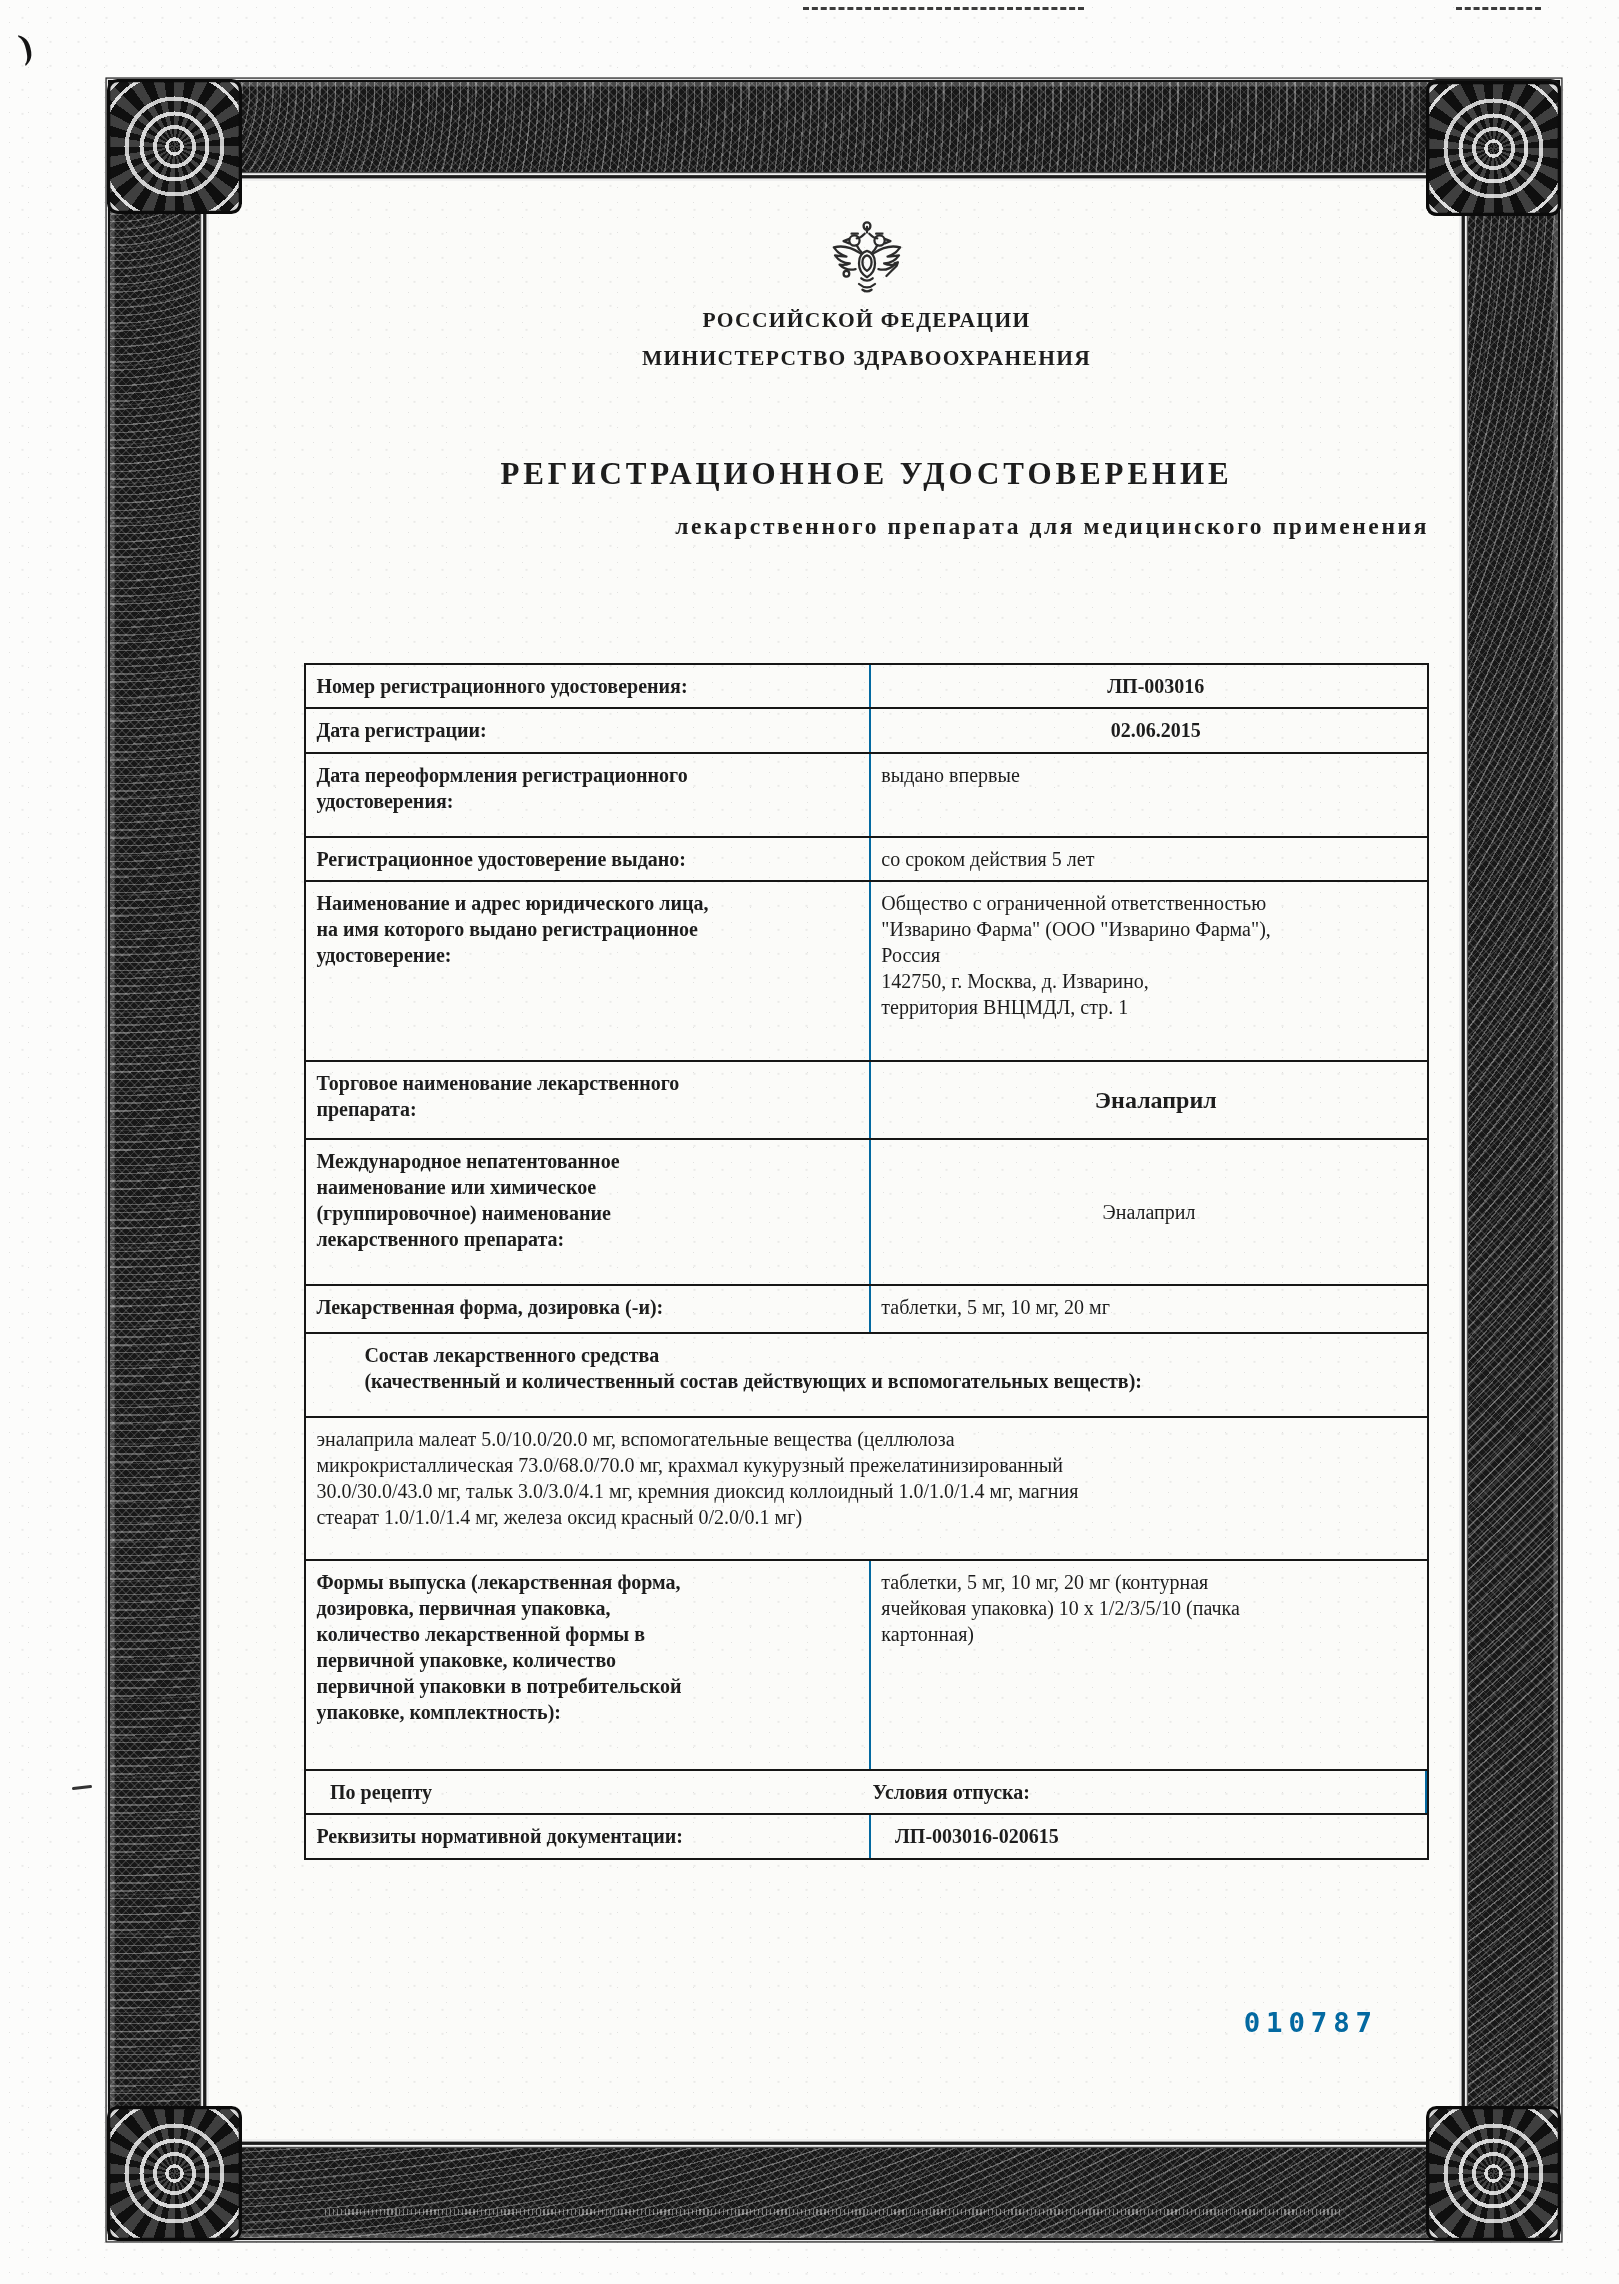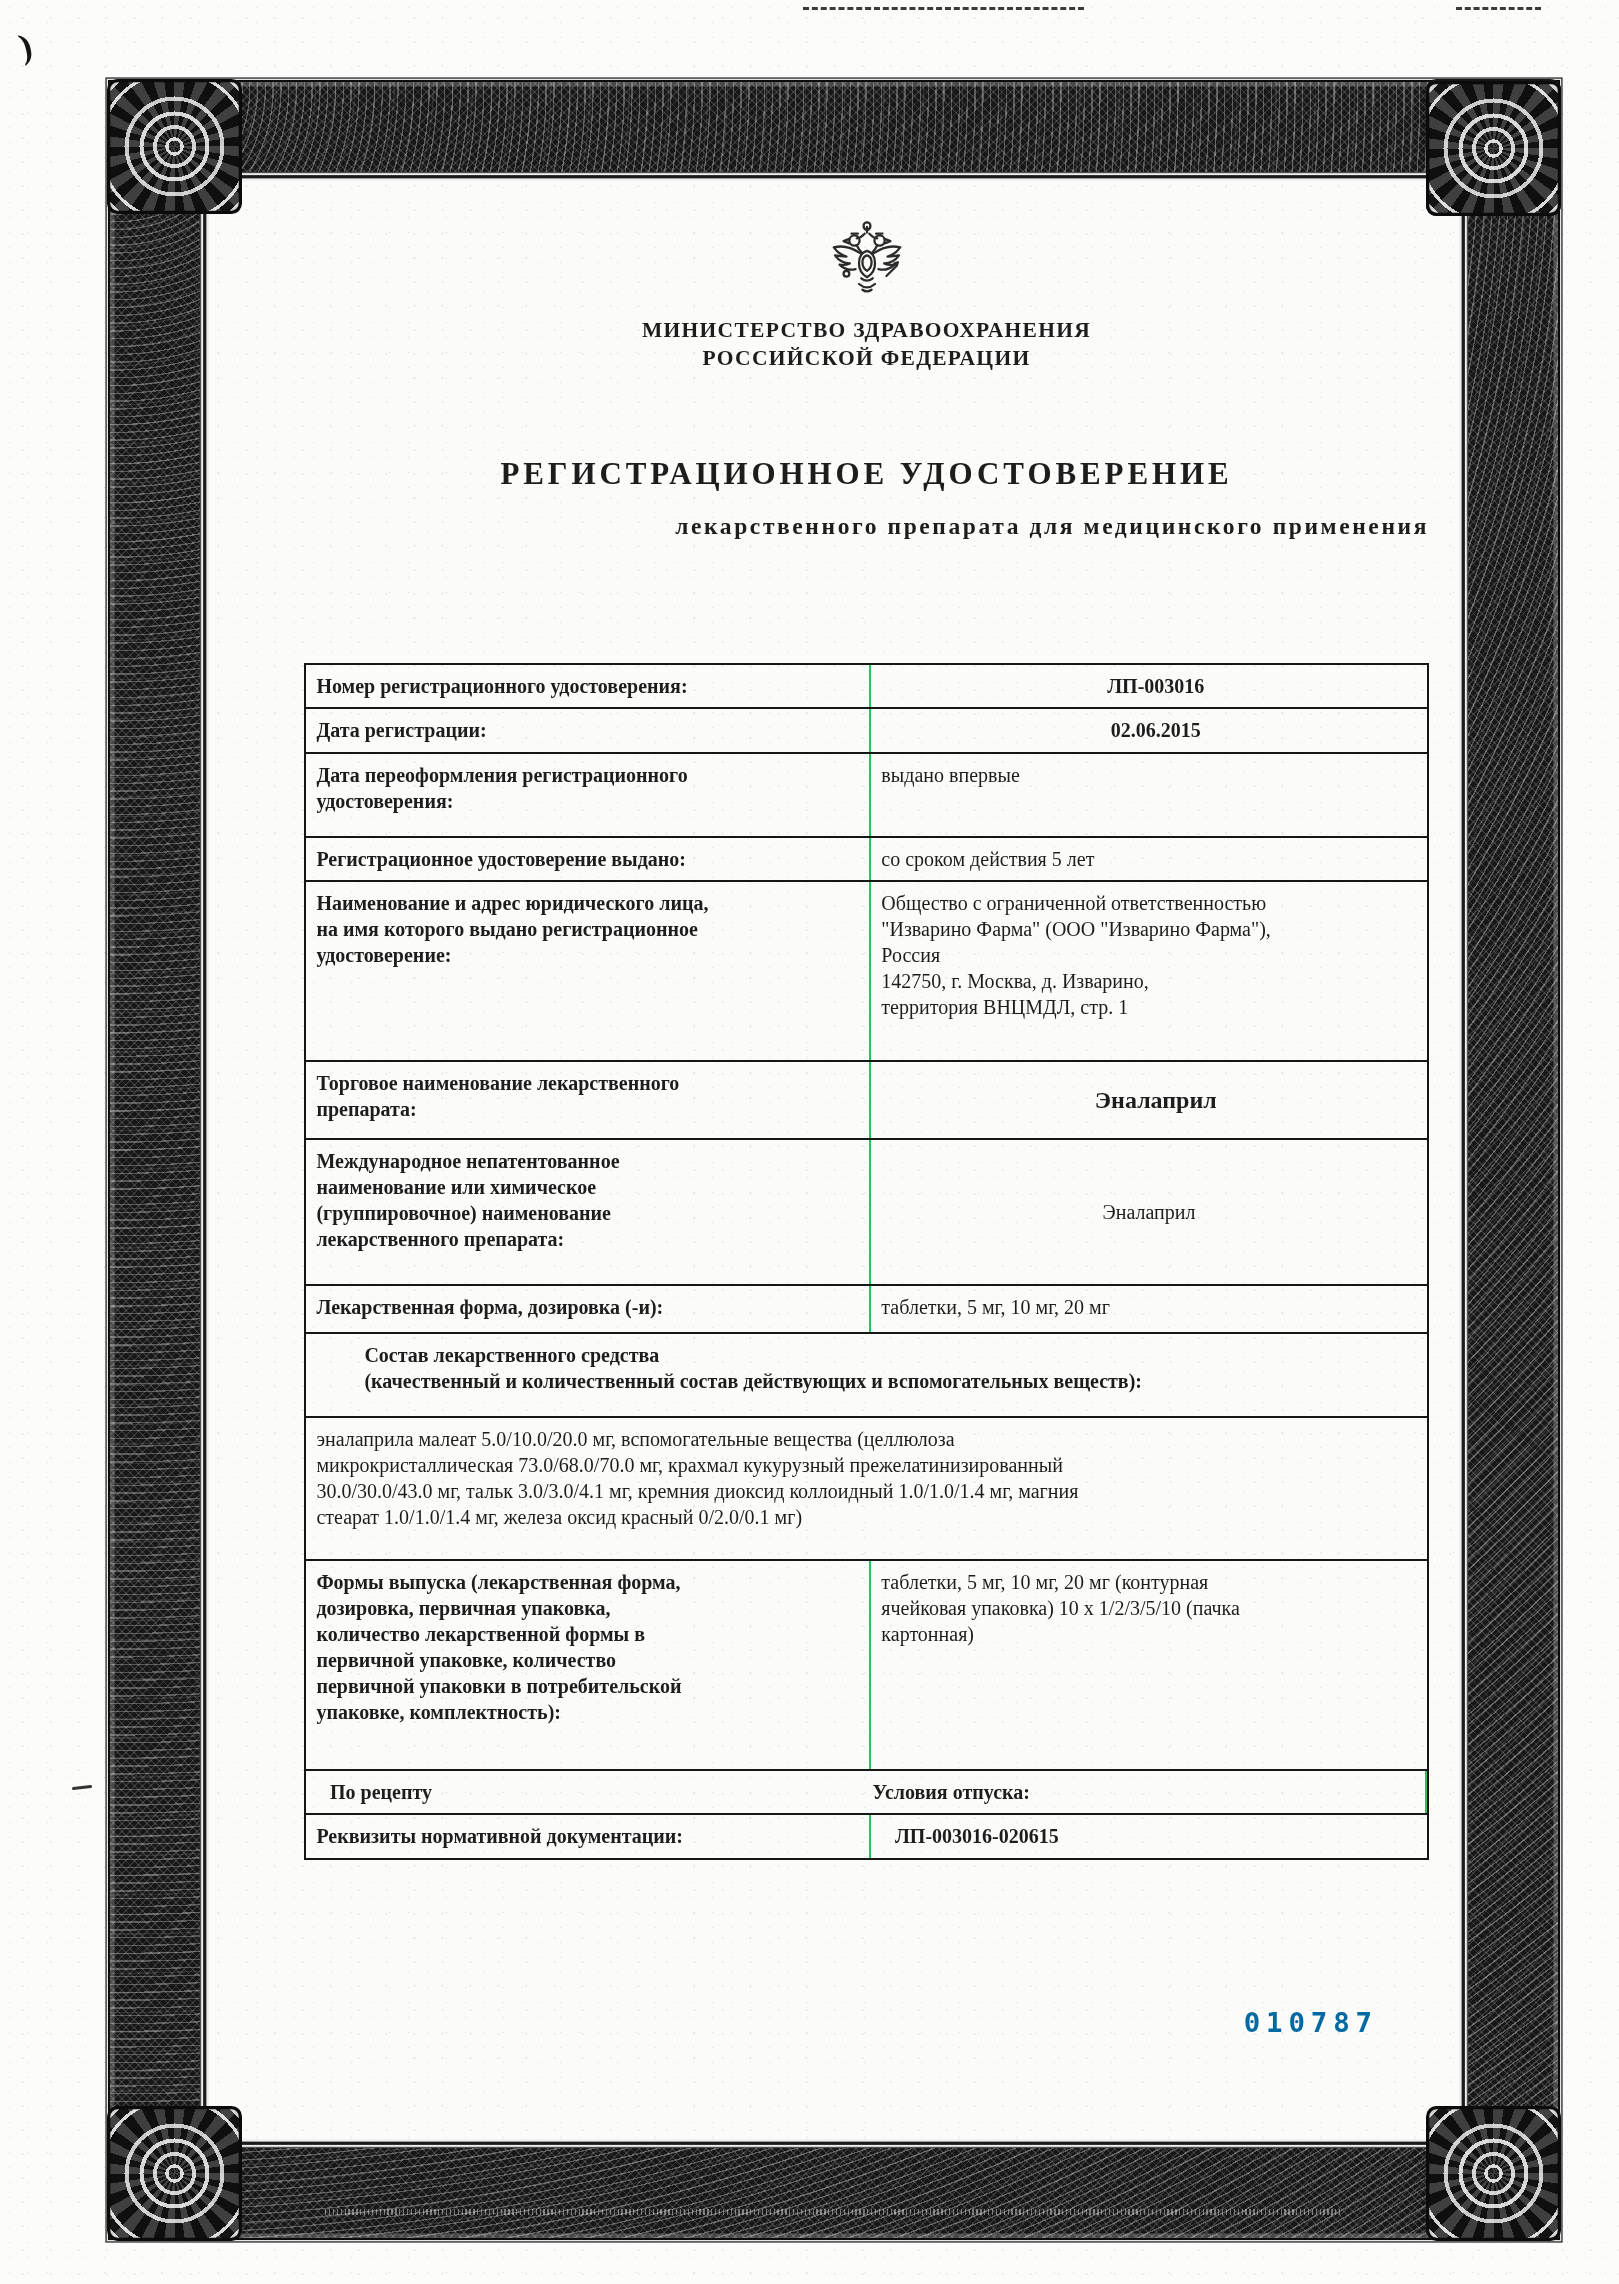--- a/index.html
+++ b/index.html
@@ -56,21 +56,21 @@
   
   .emblem{display:block;margin:40px auto 0;}
   .ministry{margin-top:10.4px;text-align:center;font-weight:700;font-size:21.5px;line-height:27.4px;letter-spacing:1.3px;}
   .doc-title{margin-top:85px;text-align:center;font-weight:700;font-size:31px;line-height:34px;letter-spacing:3.9px;}
   .doc-subtitle{margin-top:22px;text-align:right;font-weight:700;font-size:23.5px;line-height:26px;letter-spacing:2.6px;}
   
   .tbl{margin-top:124px;border:2.6px solid #161616;}
   .tr{display:flex;border-top:2px solid #161616;}
   .tr:first-child{border-top:none;}
   .cell{white-space:pre-line;font-size:20px;line-height:26px;padding:7.8px 10.4px;box-sizing:border-box;}
-  .cl{width:50.4%;border-right:2px solid #22c55e;font-weight:700;}
+  .cl{width:50.4%;border-right:2px solid #0369a1;font-weight:700;}
   .cv{flex:1;font-weight:400;}
   .full{width:100%;}
   .v700{font-weight:700;padding-left:24px;}
   .vcenter{text-align:center;}
   .vmid{display:flex;align-items:center;justify-content:center;}
   .vbig{font-size:24px;}
   .r0{min-height:42px;} .r1{min-height:43px;} .r2{min-height:82px;} .r3{min-height:42px;justify-content:space-between;}
   .r4{min-height:178px;} .r5{min-height:76px;} .r6{min-height:144px;} .r7{min-height:46px;}
   .r8{min-height:82px;padding-left:48px;} .r9{min-height:141px;} .r10{min-height:208px;} .r11{min-height:42px;} .r12{min-height:43px;}
   
@@ -111,22 +111,22 @@
             <path d="M58 56 Q34 40 12 46 Q20 58 34 62 Q24 62 14 60 Q24 74 40 74 Q32 78 22 76 Q34 88 50 84"></path>
             <path d="M82 56 Q106 40 128 46 Q120 58 106 62 Q116 62 126 60 Q116 74 100 74 Q108 78 118 76 Q106 88 90 84"></path>
             <path d="M70 52 q14 4 14 22 q0 16 -14 24 q-14 -8 -14 -24 q0 -18 14 -22 z"></path>
             <path d="M70 60 q8 2 8 12 q0 10 -8 15 q-8 -5 -8 -15 q0 -10 8 -12 z"></path>
             <path d="M60 100 q10 8 20 0 M56 110 q14 12 28 0 M62 120 q8 6 16 0"></path>
             <circle cx="34" cy="92" r="5"></circle>
             <path d="M104 96 l18 -18 M118 74 l6 -2 -2 6 z"></path>
           </g>
         </svg>
 
+        <div class="ministry" style="margin-top:0">РОССИЙСКОЙ ФЕДЕРАЦИИ</div>
         <div class="ministry">МИНИСТЕРСТВО ЗДРАВООХРАНЕНИЯ</div>
-        <div class="ministry" style="margin-top:0">РОССИЙСКОЙ ФЕДЕРАЦИИ</div>
 
         <div class="doc-title">РЕГИСТРАЦИОННОЕ УДОСТОВЕРЕНИЕ</div>
         <div class="doc-subtitle">лекарственного препарата для медицинского применения</div>
 
         <div class="tbl">
 
           <div class="tr r0">
             <div class="cell cl">Номер регистрационного удостоверения:</div>
             <div class="cell cv v700 vcenter">ЛП-003016</div>
           </div>

